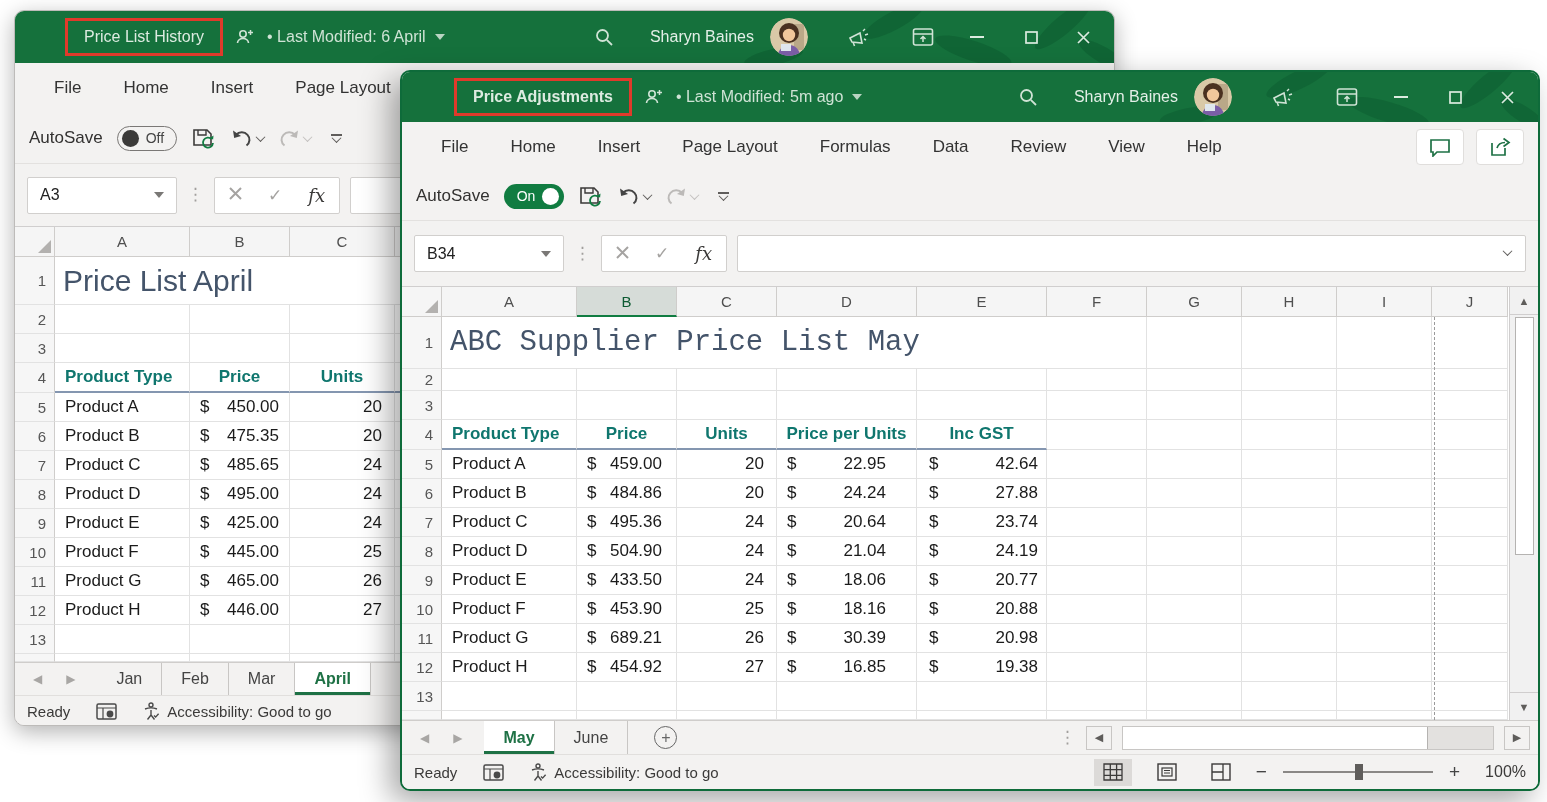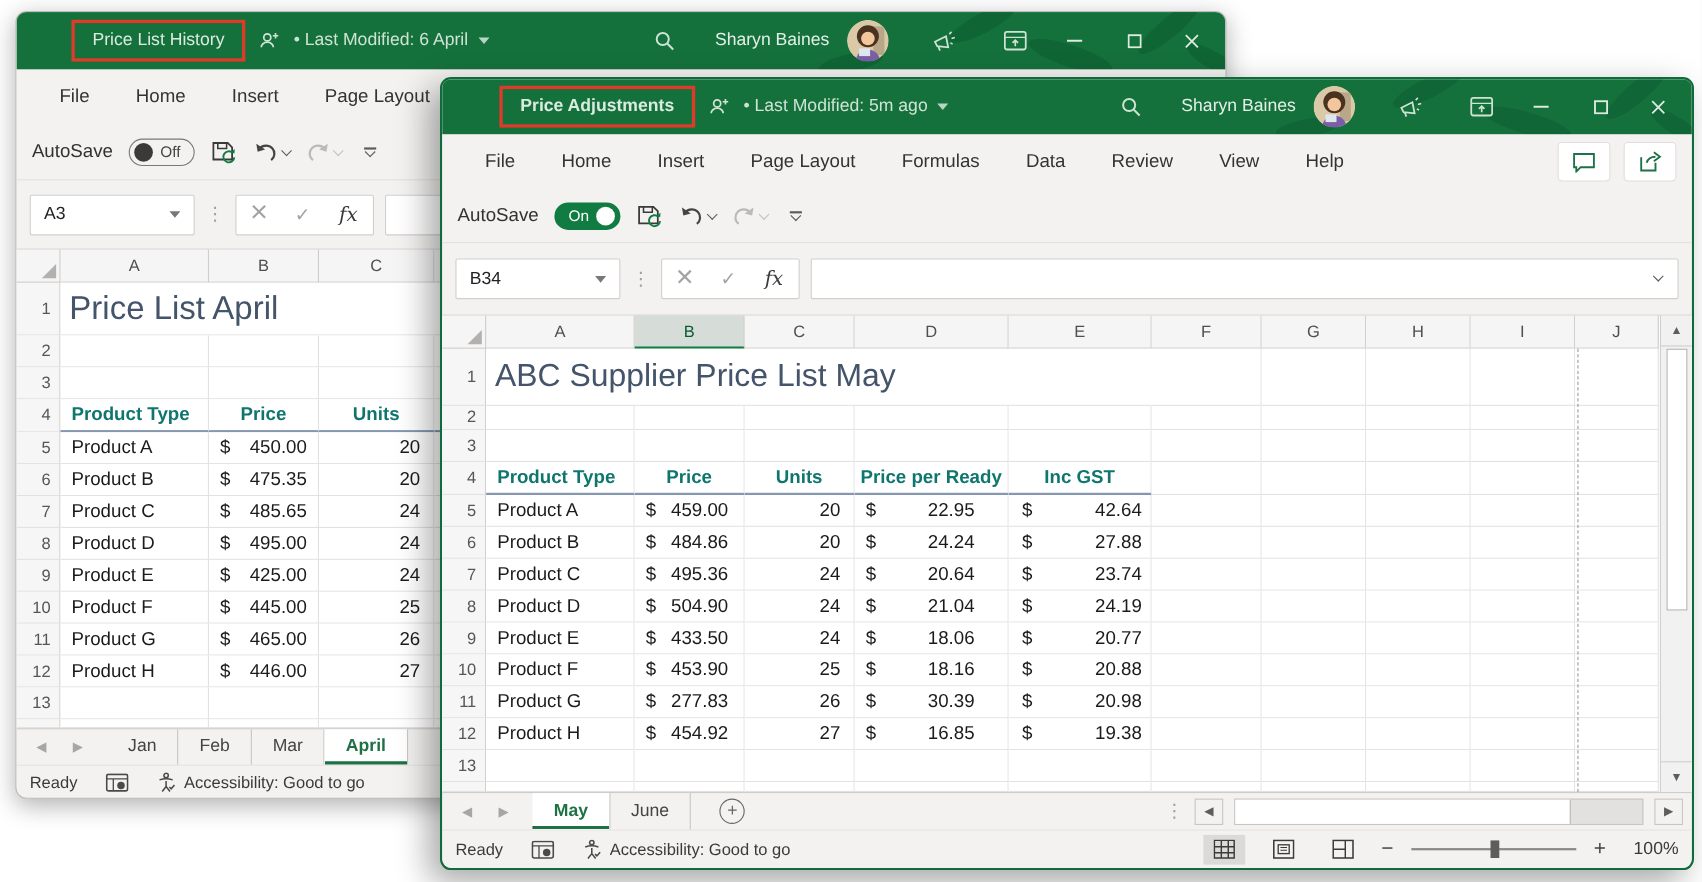--- a/index.html
+++ b/index.html
@@ -566,21 +566,21 @@
           <div class="ch">D</div>
           <div class="ch">E</div>
           <div class="ch">F</div>
           <div class="ch">G</div>
           <div class="ch">H</div>
           <div class="ch">I</div>
           <div class="ch">J</div>
         </div>
         <div class="gr fgrid" style="height: 52px;">
           <div class="rn">1</div>
-          <div class="cell titlecell" style="grid-column: 2 / 7;">ABC Supplier Price List May</div>
+          <div class="cell titlecell" style="grid-column: 2 / 7; font-family: Liberation Mono, monospace;">ABC Supplier Price List May</div>
           <div class="cell"></div>
           <div class="cell"></div>
           <div class="cell"></div>
           <div class="cell"></div>
           <div class="cell"></div>
         </div>
         <div class="gr fgrid" style="height: 22px;">
           <div class="rn">2</div>
           <div class="cell"></div>
           <div class="cell"></div>
@@ -604,21 +604,21 @@
           <div class="cell"></div>
           <div class="cell"></div>
           <div class="cell"></div>
           <div class="cell"></div>
         </div>
         <div class="gr fgrid" style="height: 30px;">
           <div class="rn">4</div>
           <div class="cell hd first">Product Type</div>
           <div class="cell hd">Price</div>
           <div class="cell hd">Units</div>
-          <div class="cell hd">Price per Ready</div>
+          <div class="cell hd">Price per Units</div>
           <div class="cell hd">Inc GST</div>
           <div class="cell"></div>
           <div class="cell"></div>
           <div class="cell"></div>
           <div class="cell"></div>
           <div class="cell"></div>
         </div>
         <div class="gr fgrid" style="height: 29px;">
           <div class="rn">5</div>
           <div class="cell prod">Product A</div>
@@ -749,21 +749,21 @@
           <div class="cell"></div>
           <div class="cell"></div>
           <div class="cell"></div>
           <div class="cell"></div>
         </div>
         <div class="gr fgrid" style="height: 29px;">
           <div class="rn">11</div>
           <div class="cell prod">Product G</div>
           <div class="cell money" style="padding: 0px 14px 0px 10px;">
             <span>$</span>
-            <span>277.83</span>
+            <span>689.21</span>
           </div>
           <div class="cell units">26</div>
           <div class="cell money" style="padding: 0px 30px 0px 10px;">
             <span>$</span>
             <span>30.39</span>
           </div>
           <div class="cell money" style="padding: 0px 8px 0px 12px;">
             <span>$</span>
             <span>20.98</span>
           </div>

